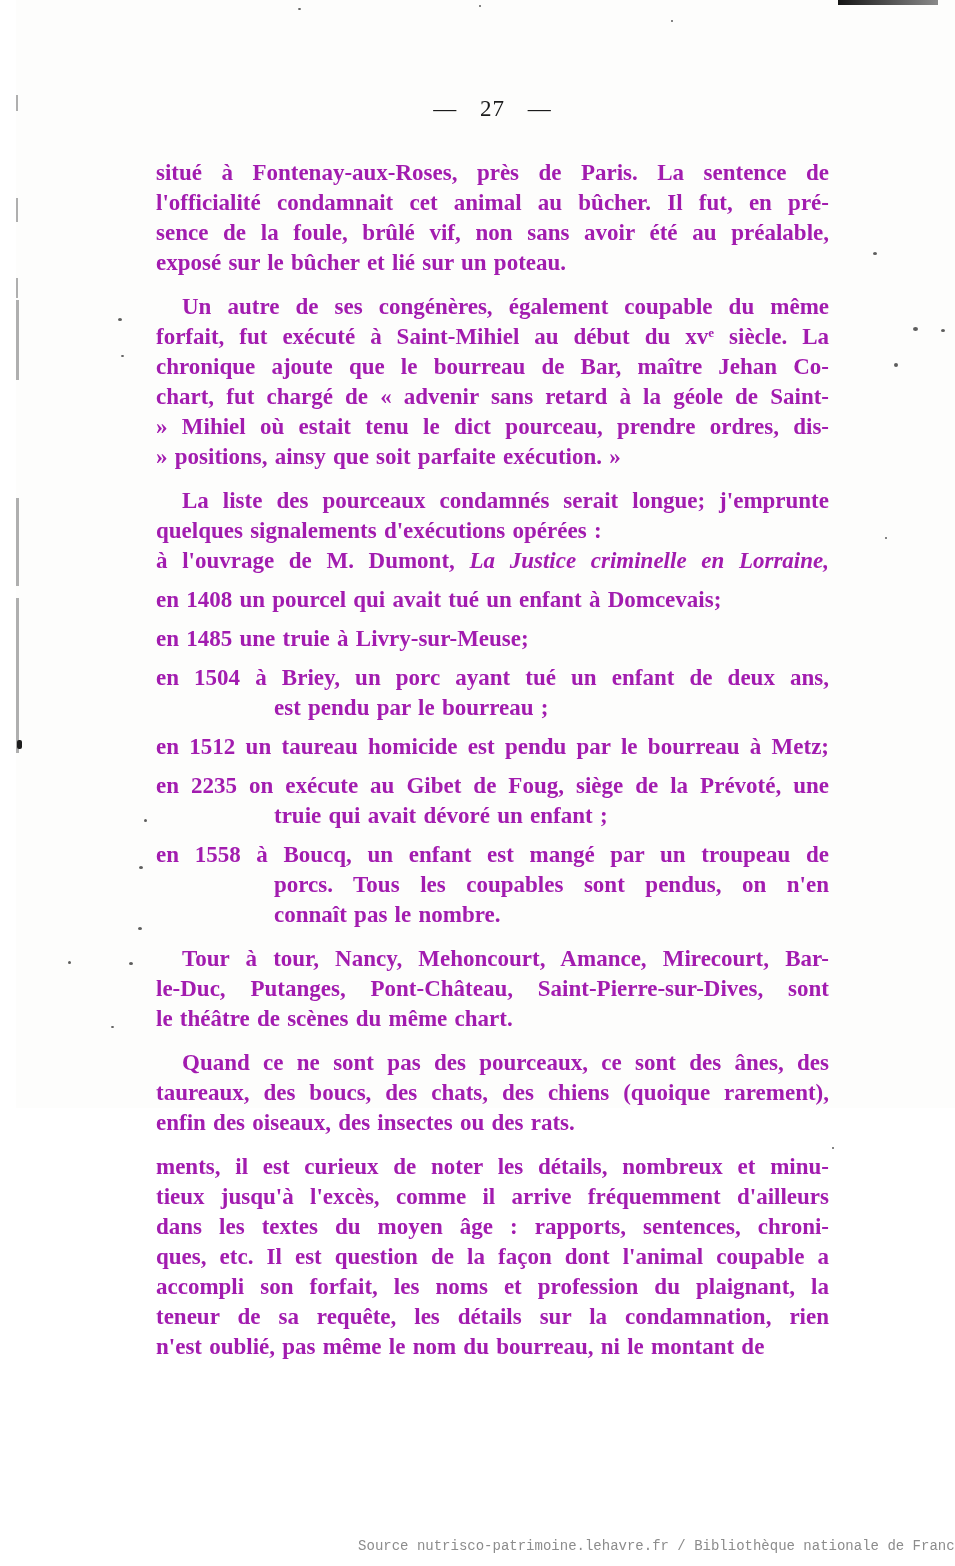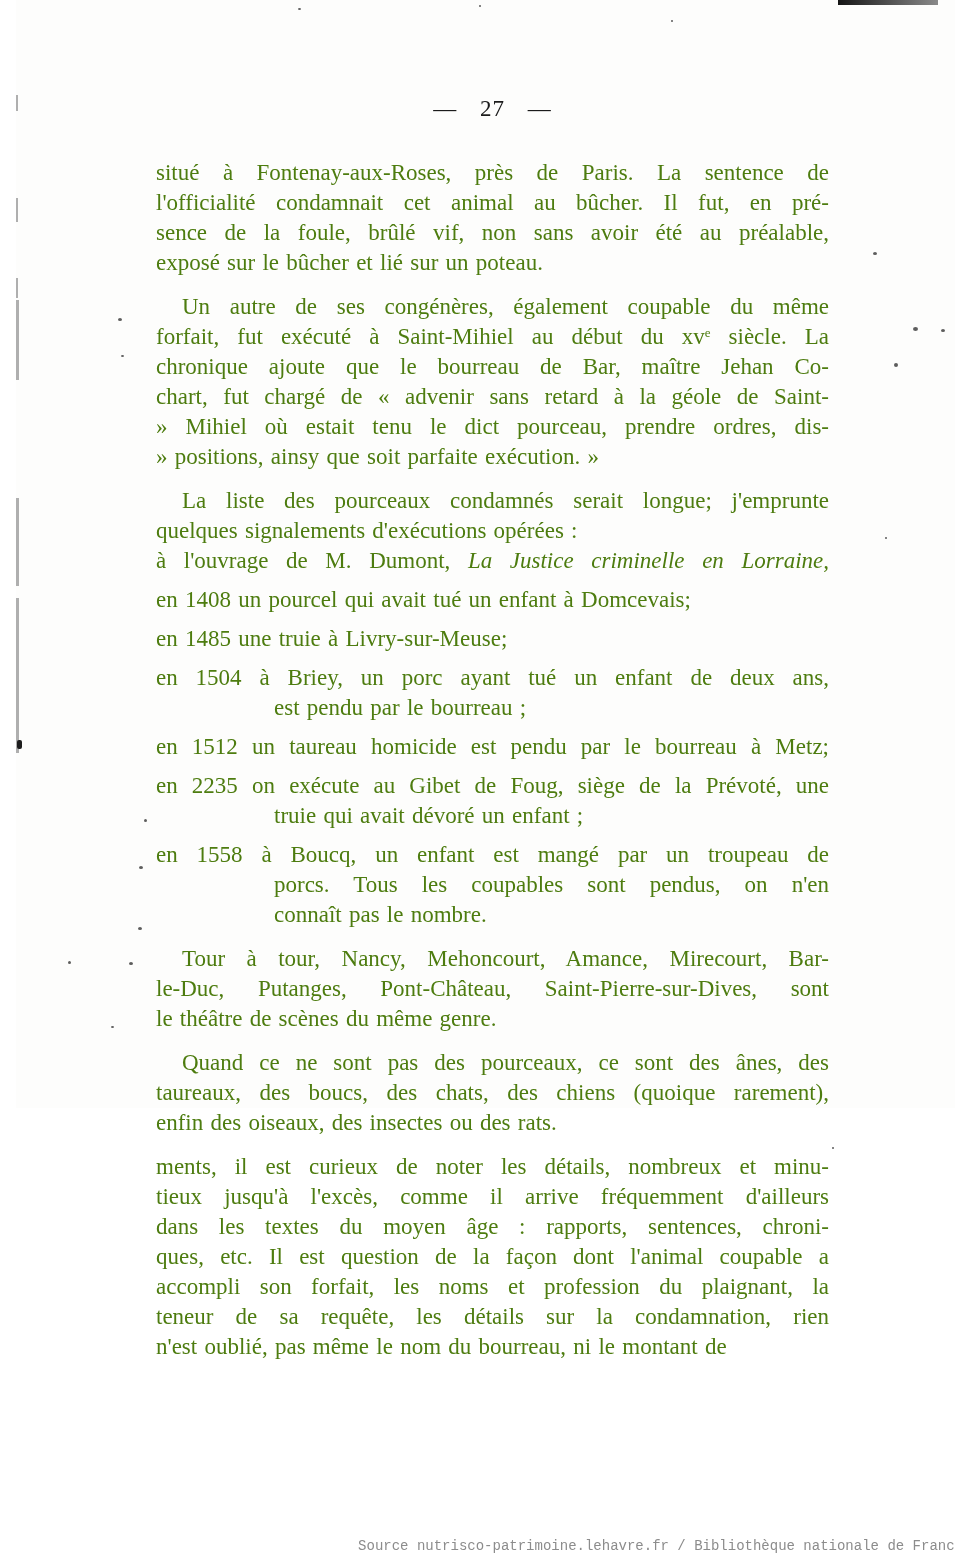--- a/index.html
+++ b/index.html
@@ -16,21 +16,21 @@
   }
   .pagenum{
     position:absolute;left:140px;top:94px;width:673px;
     text-align:center;
     font-size:23px;line-height:30px;
     color:#1b1b1b;
     word-spacing:16px;letter-spacing:1px;
   }
   .column{
     position:absolute;left:140px;top:158px;width:673px;
-    font-size:23px;color:#4d7c0f;
+    font-size:23px;color:#a21caf;font-weight:bold;
   }
   .line{
     height:30px;line-height:30px;
     white-space:nowrap;
     text-align:justify;
     text-align-last:justify;
     text-justify:inter-word;
     word-spacing:1.5px;
   }
   .line.last{text-align-last:left;}
@@ -99,21 +99,21 @@
         <div class="line last">truie qui avait dévoré un enfant ;</div>
       </div>
       <div class="block entry">
         <div class="line first">en 1558 à Boucq, un enfant est mangé par un troupeau de</div>
         <div class="line">porcs. Tous les coupables sont pendus, on n'en</div>
         <div class="line last">connaît pas le nombre.</div>
       </div>
       <div class="block para indented">
         <div class="line first">Tour à tour, Nancy, Mehoncourt, Amance, Mirecourt, Bar-</div>
         <div class="line">le-Duc, Putanges, Pont-Château, Saint-Pierre-sur-Dives, sont</div>
-        <div class="line last">le théâtre de scènes du même genre.</div>
+        <div class="line last">le théâtre de scènes du même chart.</div>
       </div>
       <div class="block para indented">
         <div class="line first">Quand ce ne sont pas des pourceaux, ce sont des ânes, des</div>
         <div class="line">taureaux, des boucs, des chats, des chiens (quoique rarement),</div>
         <div class="line last">enfin des oiseaux, des insectes ou des rats.</div>
       </div>
       <div class="block para indented">
         <div class="line">ments, il est curieux de noter les détails, nombreux et minu-</div>
         <div class="line">tieux jusqu'à l'excès, comme il arrive fréquemment d'ailleurs</div>
         <div class="line">dans les textes du moyen âge : rapports, sentences, chroni-</div>

